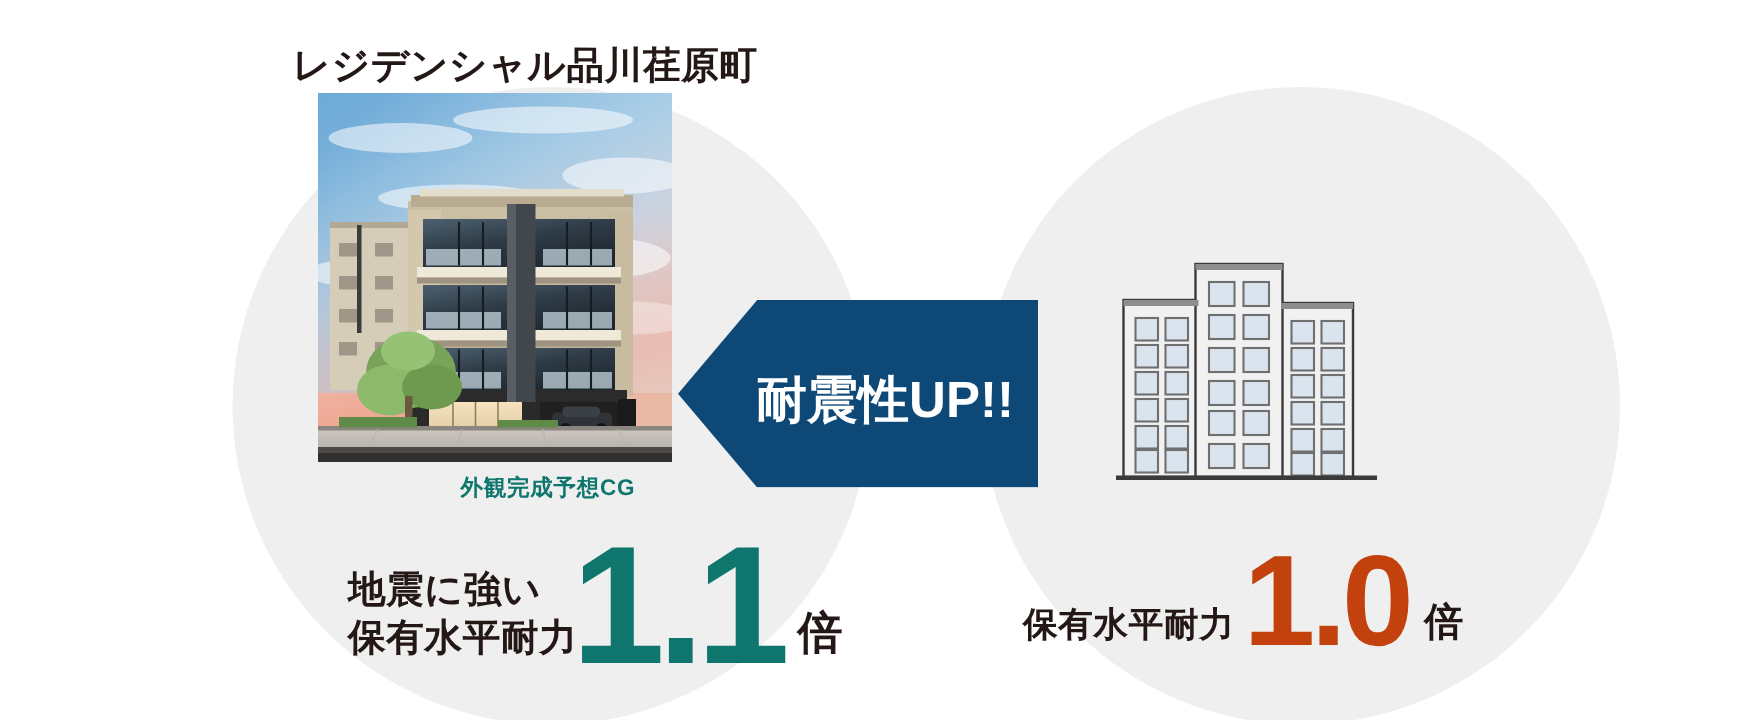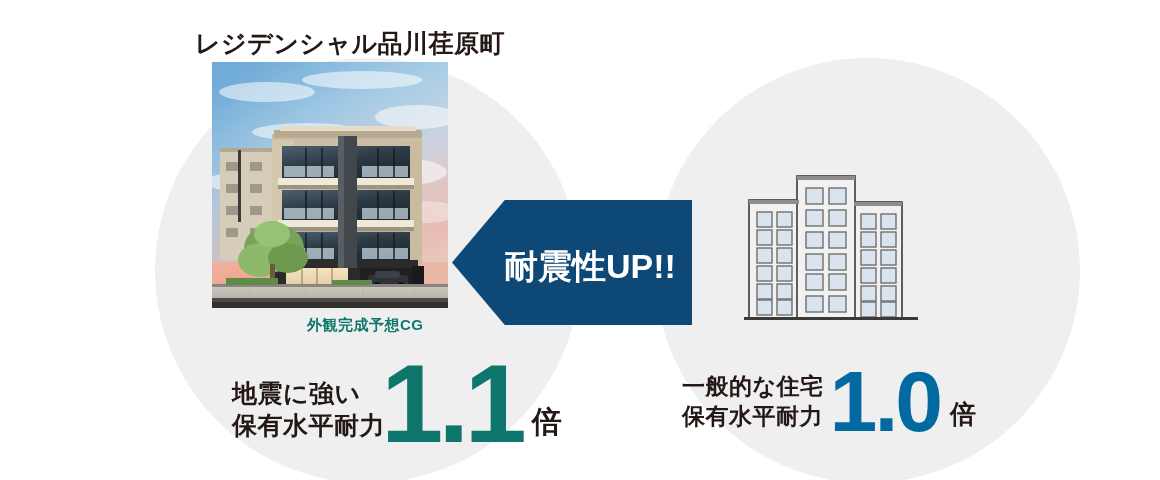--- a/index.html
+++ b/index.html
@@ -78,21 +78,21 @@
   }
   #stat-left .stat-labels{ font-size:25px; line-height:1.28; padding-bottom:6px; }
   #stat-right .stat-labels{ font-size:23px; line-height:1.28; padding-bottom:4px; }
 
   .stat-value{
     font-weight:900; line-height:0.78;
     letter-spacing:-5px; white-space:nowrap;
     font-family:"Liberation Sans","DejaVu Sans",sans-serif;
   }
   #stat-left .stat-value{ font-size:112px; color:#0f766e; margin-left:-4px; }
-  #stat-right .stat-value{ font-size:86px; color:#0369a1; margin-left:6px; letter-spacing:-3px; }
+  #stat-right .stat-value{ font-size:86px; color:#c2410c; margin-left:6px; letter-spacing:-3px; }
 
   .stat-unit{
     font-weight:900; color:#231815; white-space:nowrap;
   }
   #stat-left .stat-unit{ font-size:30px; margin-left:10px; padding-bottom:4px; }
   #stat-right .stat-unit{ font-size:26px; margin-left:10px; padding-bottom:3px; }
 </style>
 </head>
 <body>
 
@@ -335,20 +335,19 @@
     <div class="stat-labels">
       <span>地震に強い</span>
       <span>保有水平耐力</span>
     </div>
     <div class="stat-value">1.1</div>
     <div class="stat-unit">倍</div>
   </div>
 
   <div class="stat" id="stat-right">
     <div class="stat-labels">
-      <span>一般的な住宅</span>
       <span>保有水平耐力</span>
     </div>
     <div class="stat-value">1.0</div>
     <div class="stat-unit">倍</div>
   </div>
 
 </div>
 
 </body></html>

